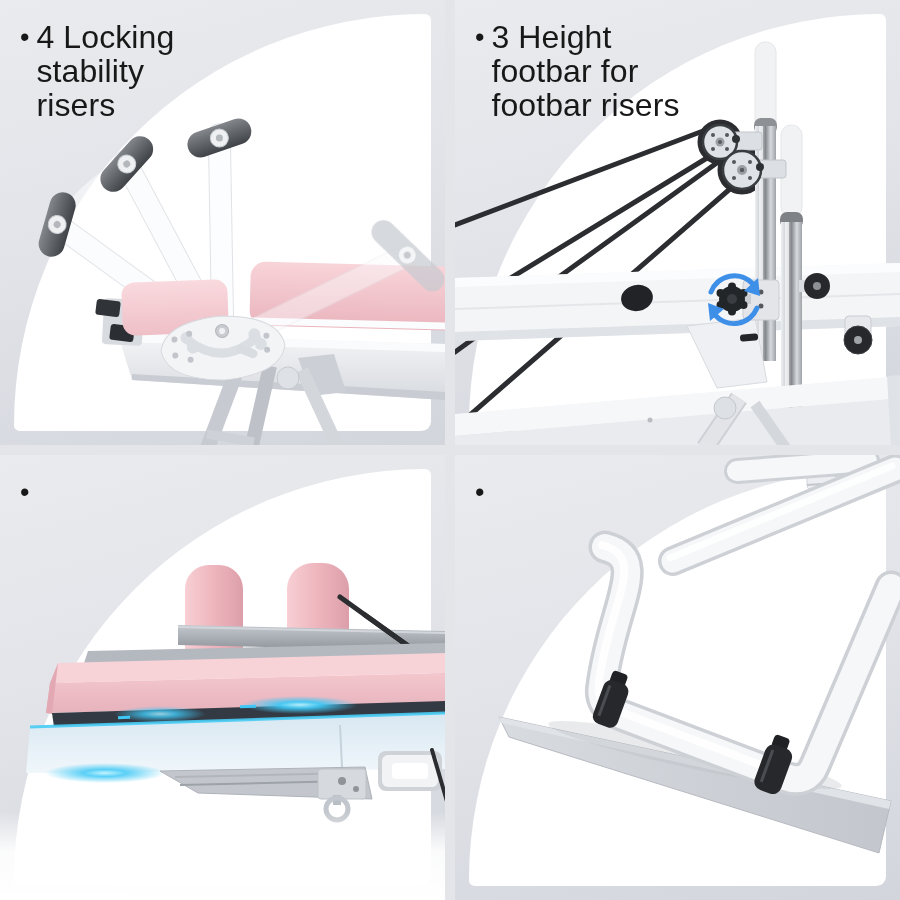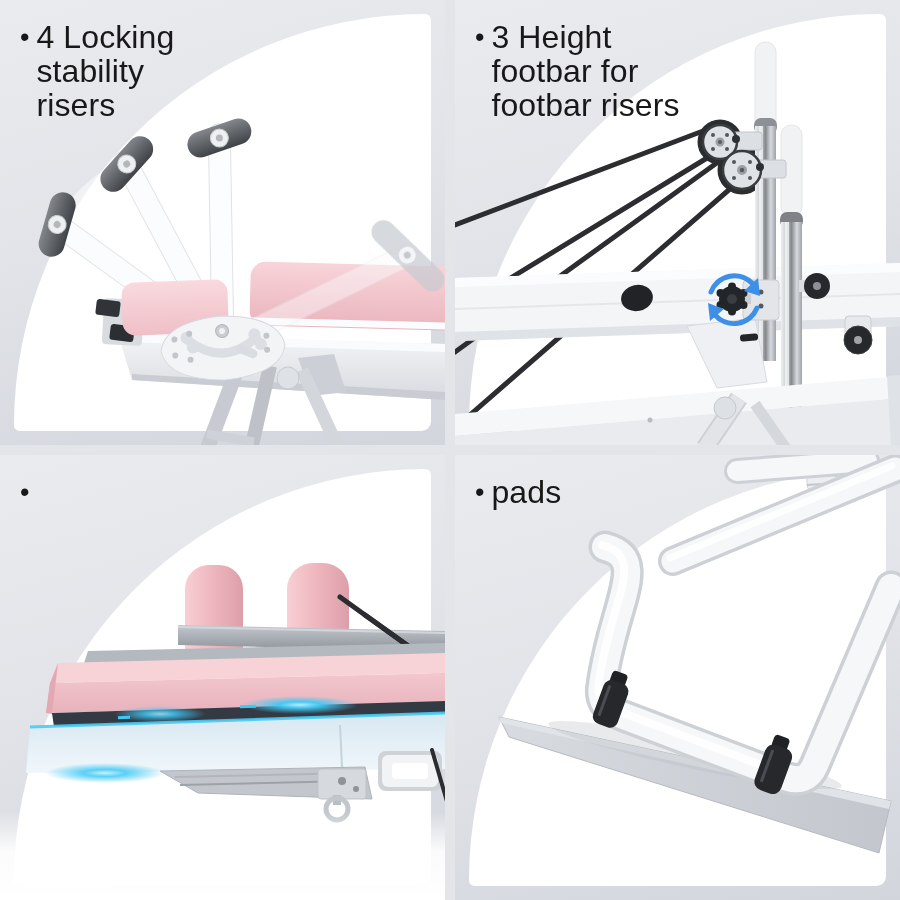--- a/index.html
+++ b/index.html
@@ -409,19 +409,18 @@
       </g>
       <g transform="rotate(20 318 312)">
         <rect x="309" y="280" width="16" height="14" rx="4" fill="#1f2124"></rect>
         <rect x="305" y="290" width="28" height="48" rx="9" fill="#26282b"></rect>
         <line x1="312" y1="296" x2="312" y2="330" stroke="#4a4d51" stroke-width="3"></line>
       </g>
     </svg>
     <div class="caption">
       <span class="bullet">•</span>
       <div class="lines">
-        <span class="line">pads</span>
 
       </div>
     </div>
   </section>
 
 </div>
 
 </body></html>

